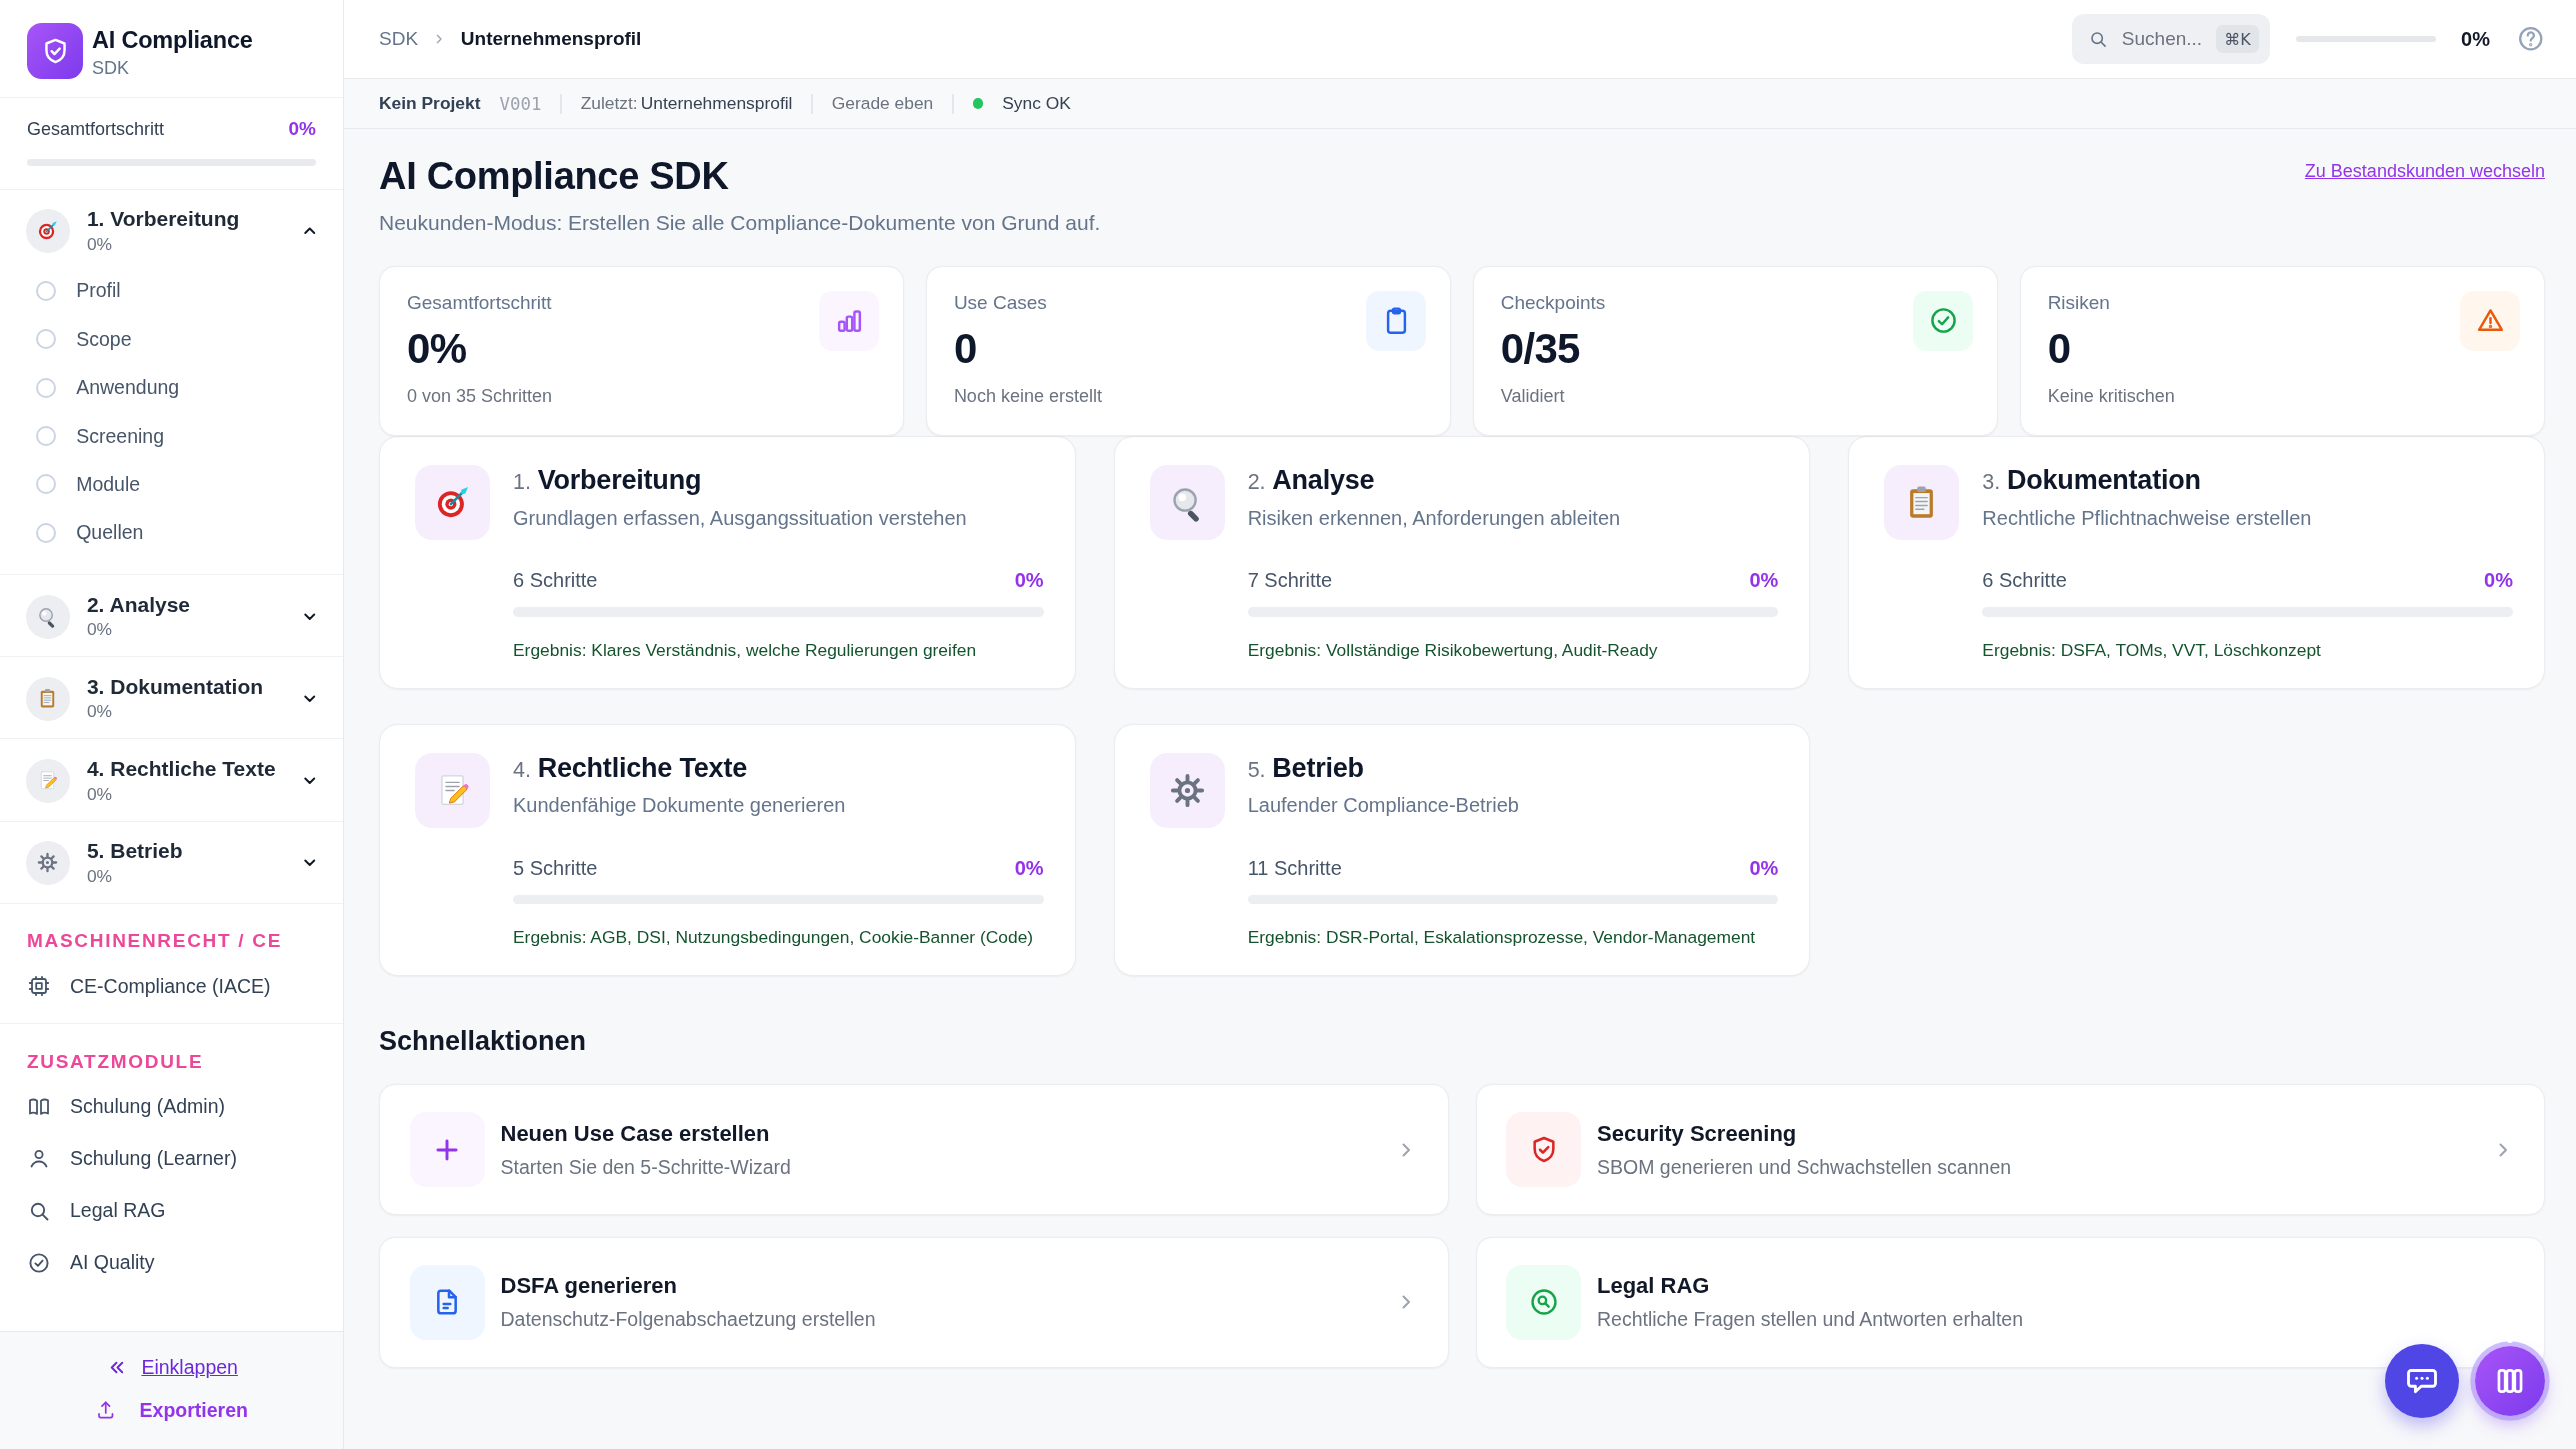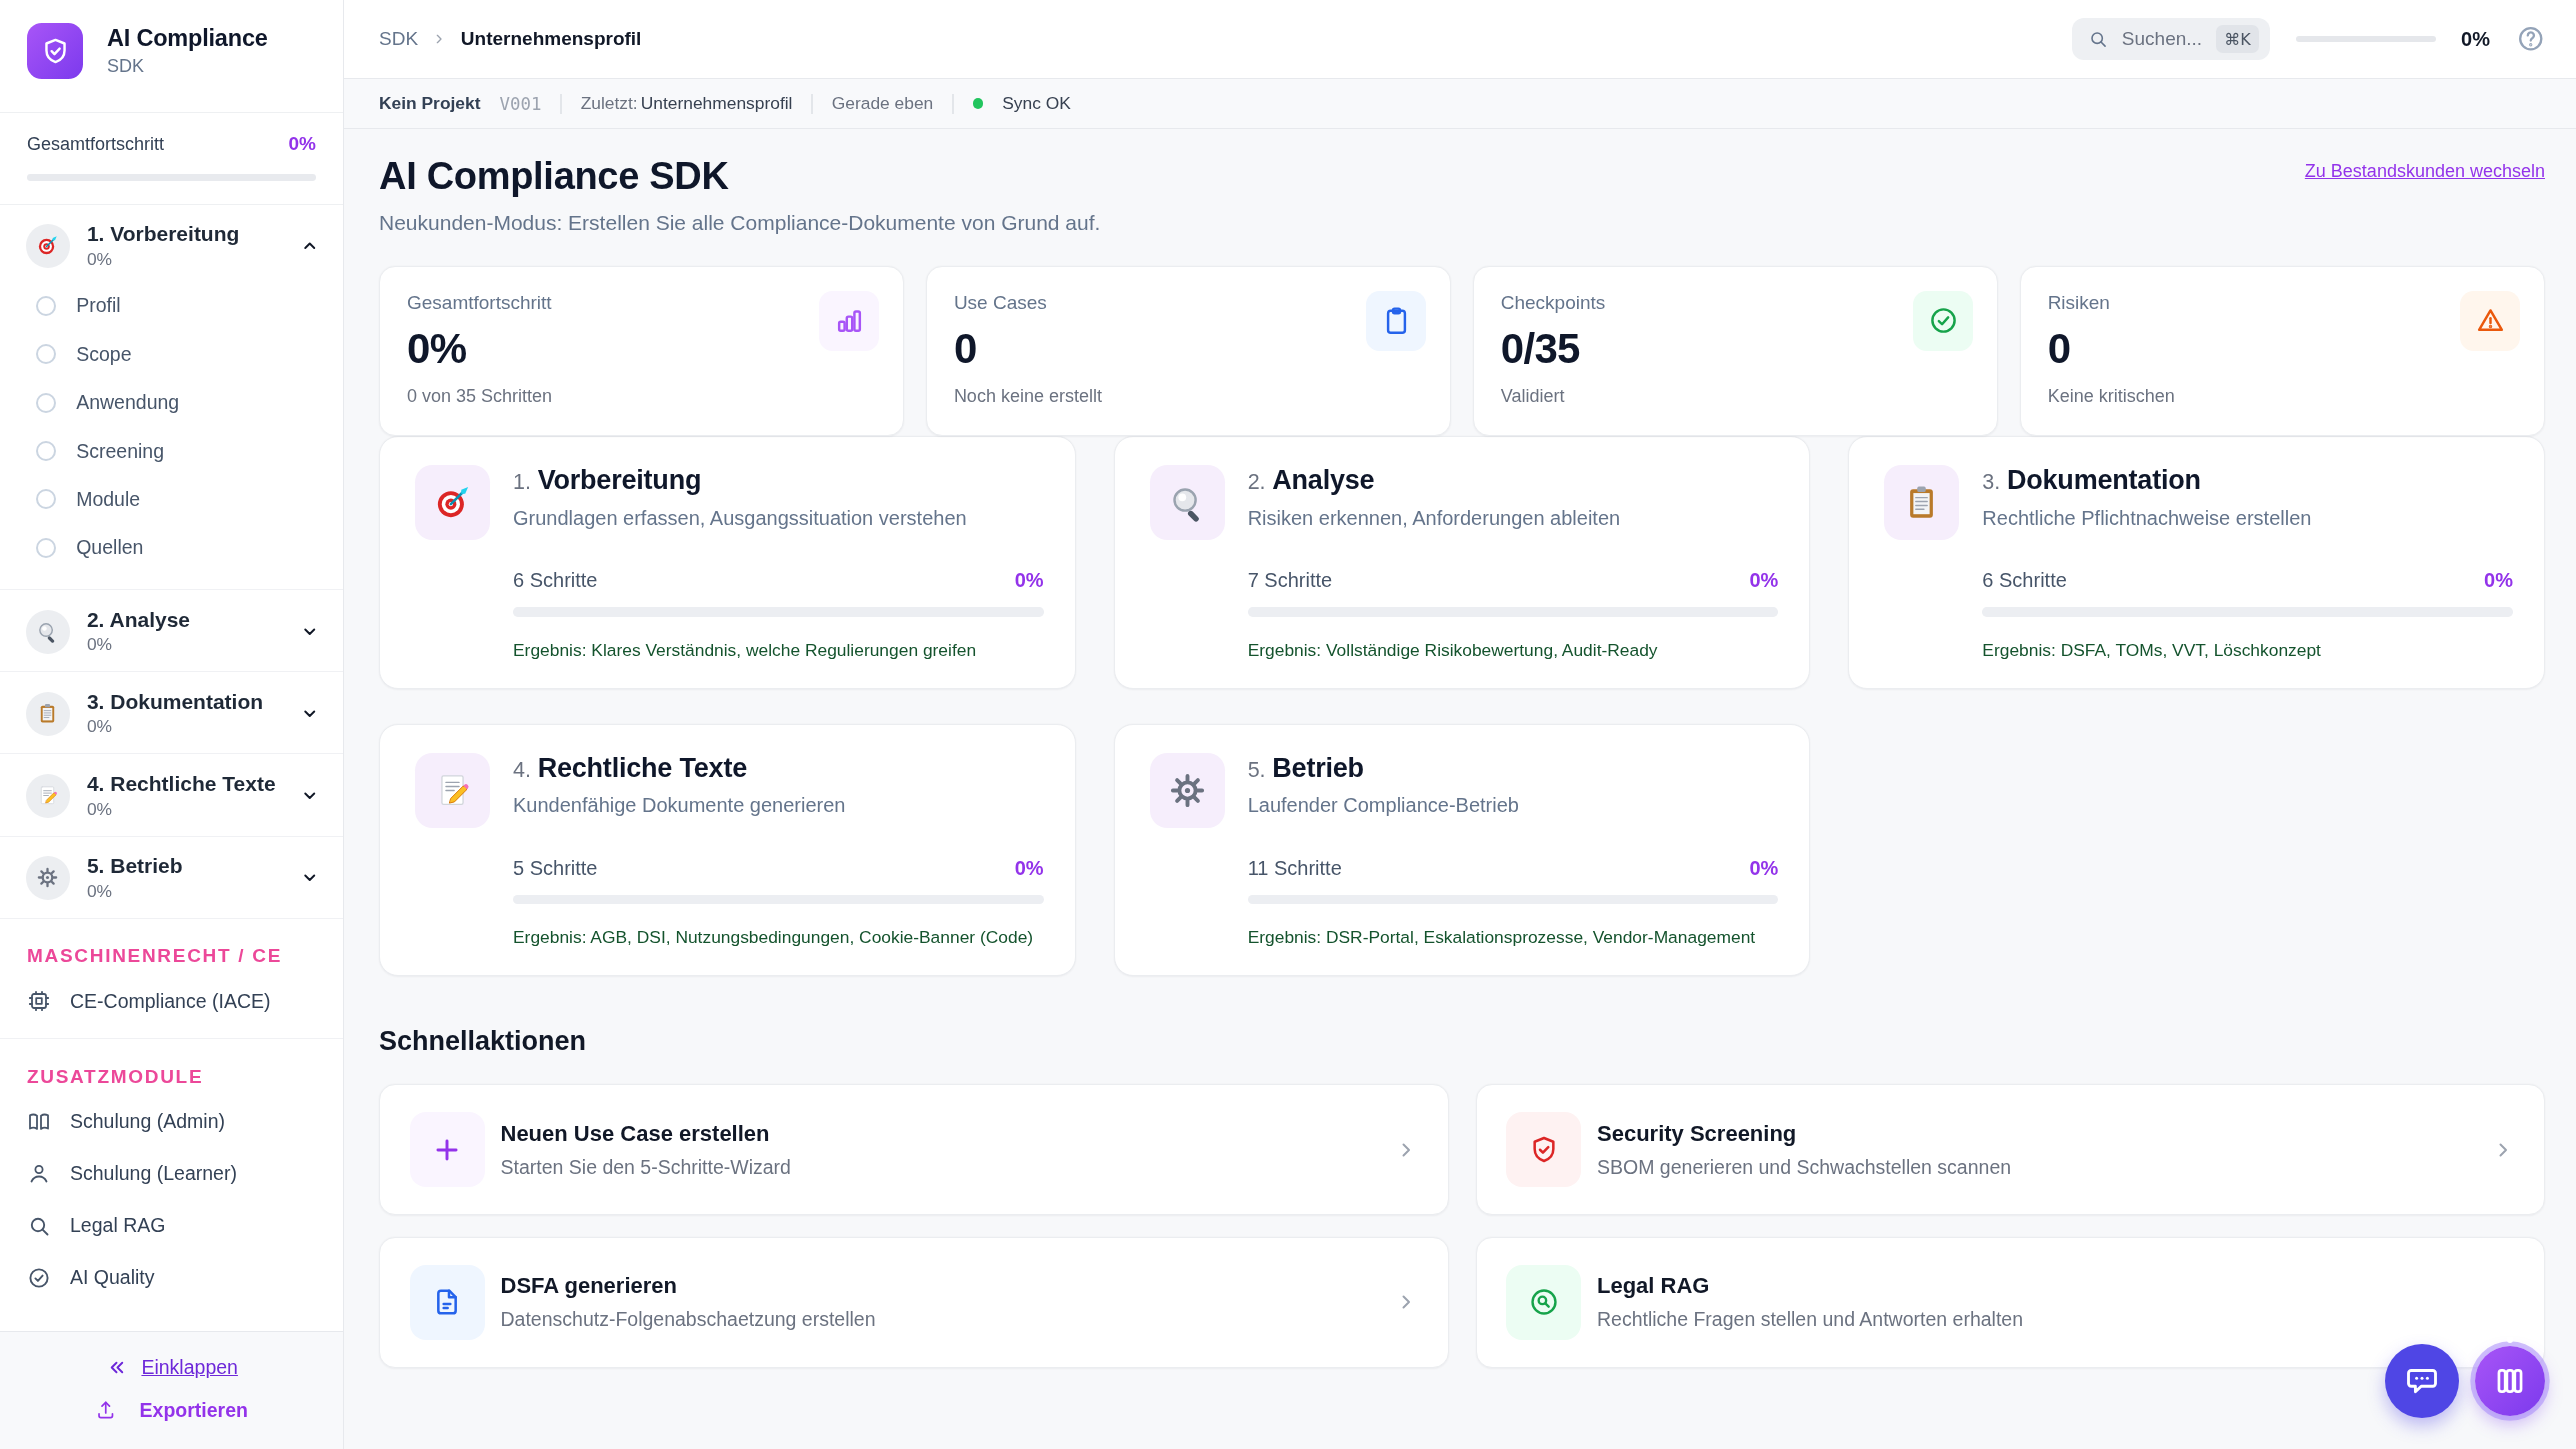--- a/index.html
+++ b/index.html
@@ -5,21 +5,21 @@
   * { margin:0; padding:0; box-sizing:border-box; }
   html,body { width:2576px; height:1449px; overflow:hidden; }
   body {
     font-family:"Liberation Sans", sans-serif;
     background:#f7f8fa; color:#0f172a; display:flex;
   }
   .ic { display:block; stroke-linecap:round; stroke-linejoin:round; }
 
   
   .sidebar { width:344px; flex:none; background:#fff; border-right:0.7px solid #e7e9ed; display:flex; flex-direction:column; height:1449px; }
-  .side-logo { display:flex; align-items:center; gap:24px; padding:23px 27px 33px; border-bottom:0.7px solid #eef0f2; }
+  .side-logo { display:flex; align-items:flex-end; gap:9px; padding:23px 27px 18px; border-bottom:0.7px solid #eef0f2; }
   .logo-badge { width:56px; height:56px; border-radius:14.8px; flex:none;
     background:linear-gradient(135deg,#a855f7 0%,#7c3aed 100%);
     display:flex; align-items:center; justify-content:center; color:#fff; }
   .app-name { font-size:23.5px; font-weight:700; color:#0f172a; letter-spacing:-0.2px; }
   .app-sub { font-size:18px; color:#64748b; margin-top:4px; }
 
   .side-progress { padding:20px 27px 23px; border-bottom:0.7px solid #eef0f2; }
   .sp-row { display:flex; justify-content:space-between; align-items:center; }
   .sp-label { font-size:18px; color:#334155; }
   .sp-val { font-size:19px; font-weight:700; color:#9333ea; }
@@ -49,21 +49,21 @@
   .export-row { display:flex; align-items:flex-start; gap:23px; color:#9333ea; font-size:19.5px; font-weight:700; background:none; border:none; font-family:inherit; cursor:pointer; }
 
   
   .main { flex:1; min-width:0; display:flex; flex-direction:column; background:#f7f8fa; }
   .topbar { height:79px; flex:none; background:#fff; border-bottom:0.7px solid #e7e9ed; display:flex; align-items:center; padding:0 31px 0 35px; }
   .crumbs { display:flex; align-items:center; gap:13.4px; }
   .crumb-root { font-size:19px; color:#64748b; text-decoration:none; cursor:pointer; }
   .crumb-sep { color:#9ca3af; }
   .crumb-cur { font-size:19px; font-weight:600; color:#111827; }
   .top-right { margin-left:auto; display:flex; align-items:center; gap:25.5px; }
-  .searchpill { display:flex; align-items:center; gap:13.4px; background:#eef0f3; border:none; border-radius:12px; height:42px; padding:0 10.7px 0 16px; cursor:pointer; font-family:inherit; }
+  .searchpill { display:flex; align-items:center; gap:13.4px; background:#eef0f3; border:none; border-radius:12px; height:50px; padding:0 10.7px 0 16px; cursor:pointer; font-family:inherit; }
   .search-ph { font-size:19px; color:#6b7280; }
   .kbd { background:#e1e4e9; border-radius:6.7px; padding:4.7px 8.7px; font-size:16px; color:#4b5563; font-family:"DejaVu Sans", sans-serif; }
   .top-track { width:140px; height:6.7px; border-radius:3.4px; background:#e5e7eb; }
   .top-pct { font-size:20px; font-weight:700; color:#111827; }
   .help-btn { background:none; border:none; color:#94a3b8; cursor:pointer; display:flex; }
 
   .statusbar { height:50px; flex:none; background:#f8f9fb; border-bottom:0.7px solid #e7e9ed; display:flex; align-items:center; gap:19px; padding:0 35px; }
   .sb-strong { font-size:17.4px; font-weight:600; color:#334155; }
   .sb-ver { font-size:17.4px; color:#9ca3af; font-family:"DejaVu Sans Mono", monospace; }
   .sb-sep { width:1.3px; height:20px; background:#e3e6ea; }

